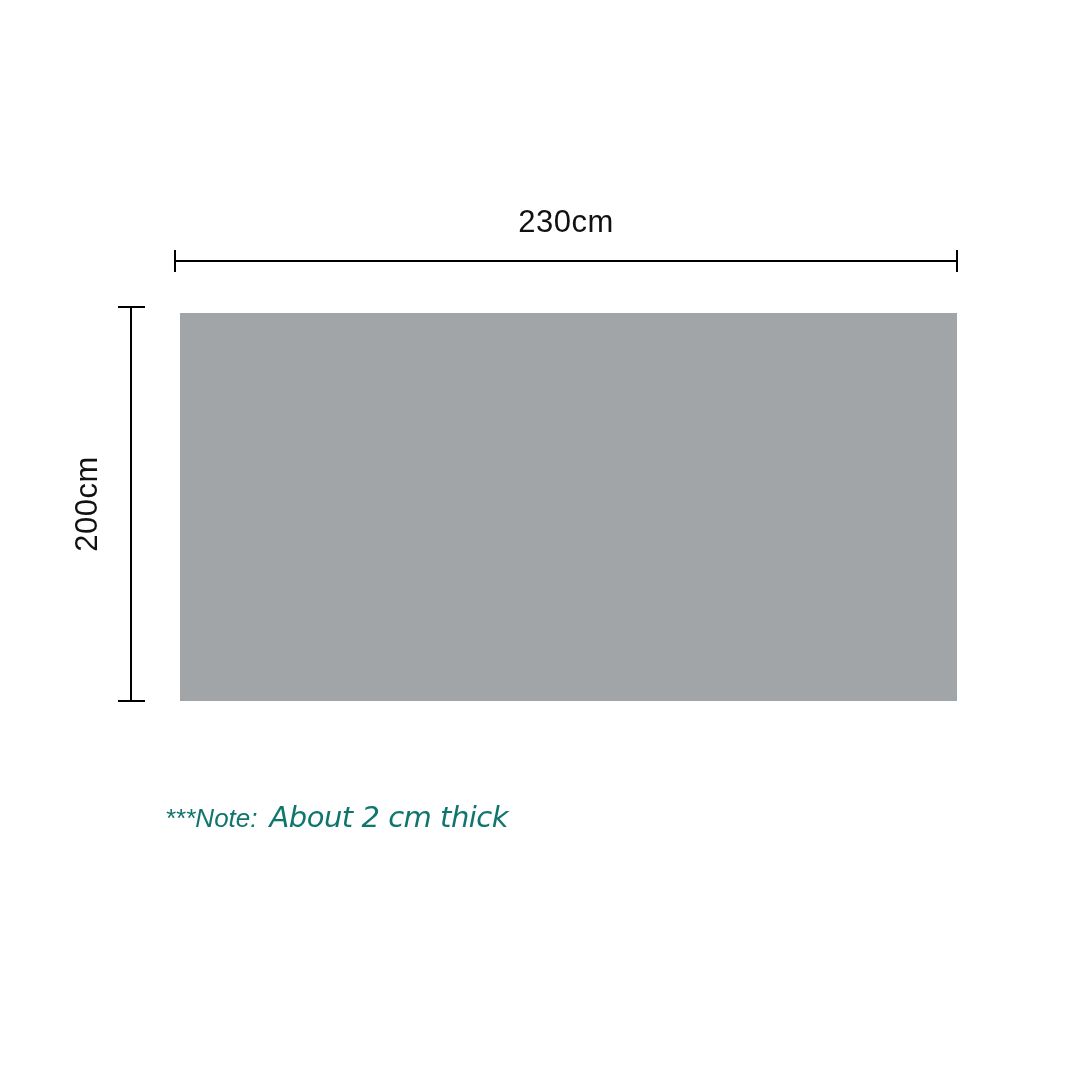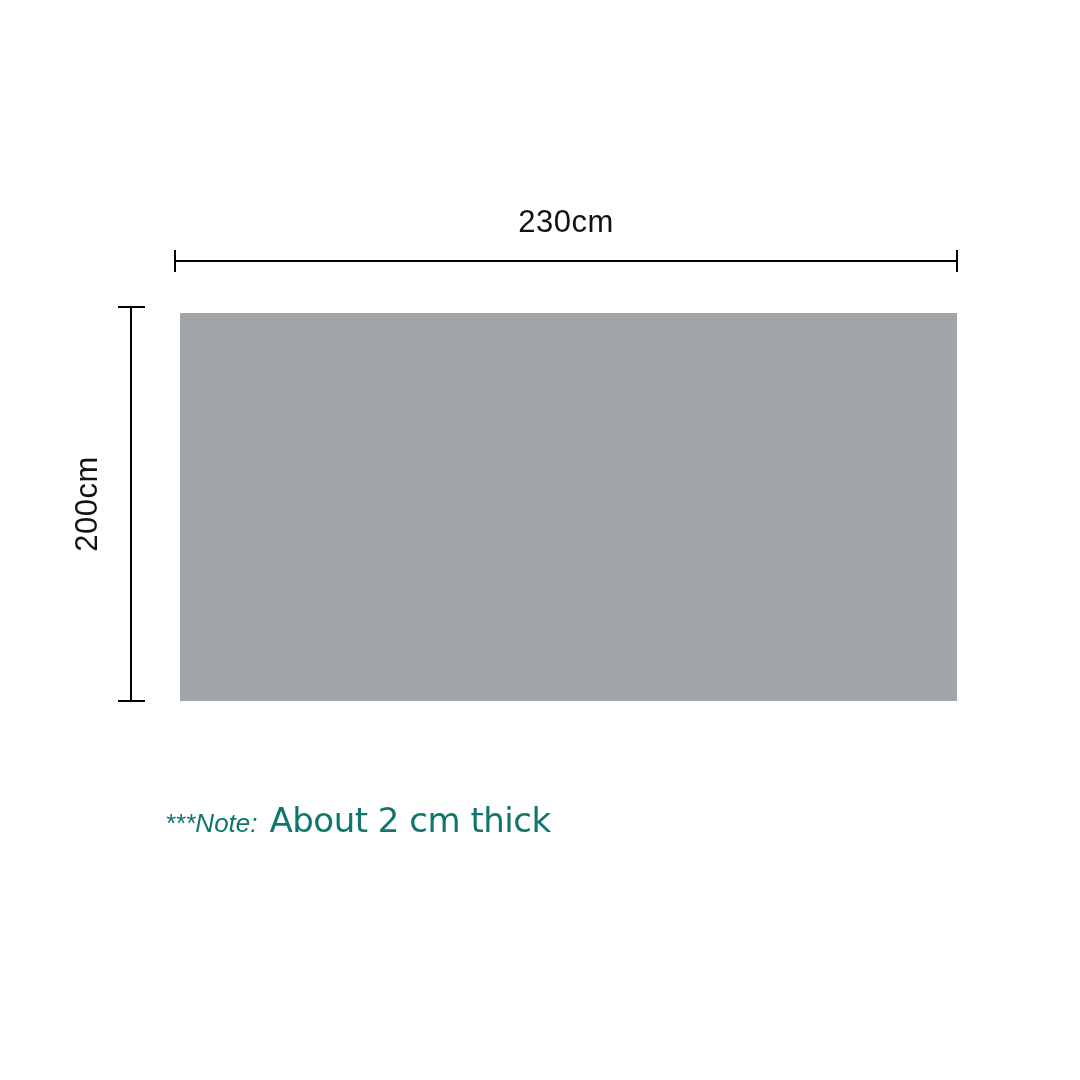--- a/index.html
+++ b/index.html
@@ -109,21 +109,22 @@
     gap: 12px;
     color: #0f766e;
   }
   .note .prefix {
     font-family: "Liberation Sans", sans-serif;
     font-style: italic;
     font-size: 26px;
   }
   .note .body {
     font-family: "DejaVu Sans", sans-serif;
-    font-size: 34px;
+    font-style: italic;
+    font-size: 29px;
     letter-spacing: -0.5px;
   }
 </style>
 </head>
 <body>
 
 <div class="stage">
 
   <div class="dim-h-label">230cm</div>
 

